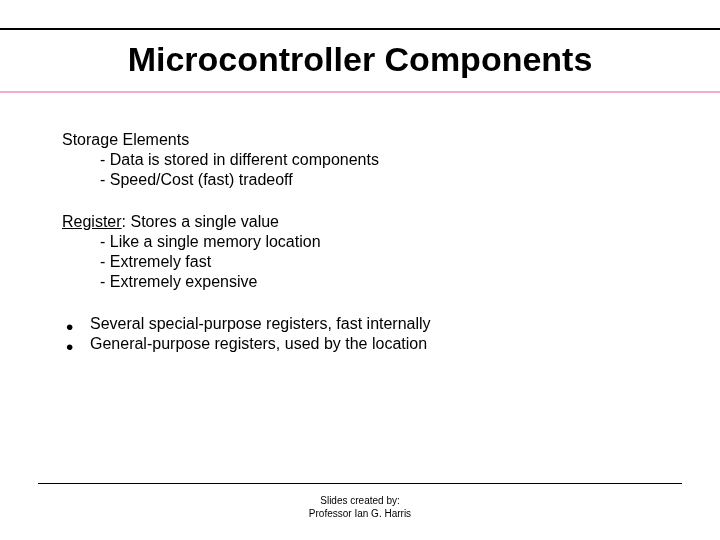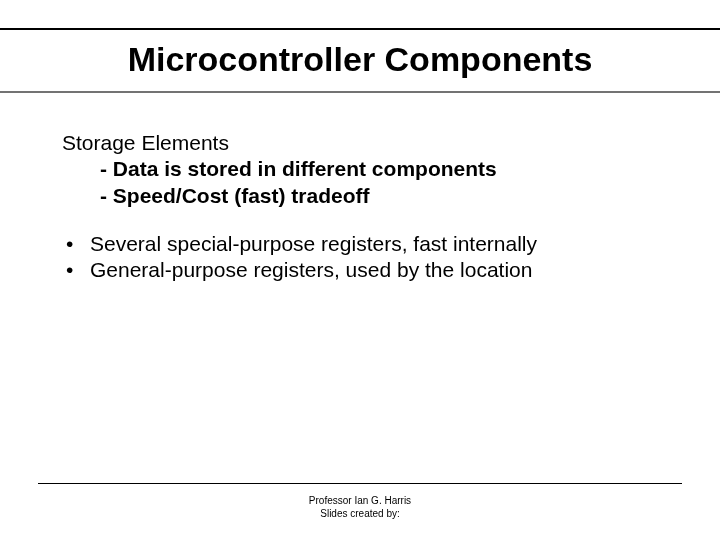--- a/index.html
+++ b/index.html
@@ -9,43 +9,42 @@
     height: 540px;
     position: relative;
     background: #fff;
   }
   .title-band {
     position: absolute;
     top: 28px;
     left: 0;
     right: 0;
     border-top: 2px solid #000;
-    border-bottom: 2px solid #737373;
+    border-bottom: 2px solid #f9a8d4;
     padding: 10px 0 12px 0;
     text-align: center;
   }
   .title-text {
     font-size: 34px;
     font-weight: bold;
     letter-spacing: 0px;
   }
   .content {
     position: absolute;
     top: 130px;
     left: 62px;
     right: 50px;
-    font-size: 21px;
+    font-size: 16px;
     line-height: 1.25;
   }
   .section-heading {
     margin-bottom: 0px;
   }
   .indent {
     padding-left: 38px;
-    font-weight: bold;
   }
   .block2 {
     margin-top: 22px;
   }
   .block3 {
     margin-top: 22px;
   }
   .bullets {
     list-style: none;
     padding-left: 0;
@@ -89,30 +88,38 @@
   </div>
 
   <div class="content">
 
     <div>
       <div class="section-heading">Storage Elements</div>
       <div class="indent">- Data is stored in different components</div>
       <div class="indent">- Speed/Cost (fast) tradeoff</div>
     </div>
 
+    <div class="block2">
+      <div>
+        <span class="underline">Register</span><span>: Stores a single value</span>
+      </div>
+      <div class="indent">- Like a single memory location</div>
+      <div class="indent">- Extremely fast</div>
+      <div class="indent">- Extremely expensive</div>
+    </div>
 
     <div class="block3">
       <ul class="bullets">
         <li>Several special-purpose registers, fast internally</li>
         <li>General-purpose registers, used by the location</li>
       </ul>
     </div>
 
   </div>
 
   <div class="footer-rule"></div>
 
   <div class="footer">
+    <div>Slides created by:</div>
     <div>Professor Ian G. Harris</div>
-    <div>Slides created by:</div>
   </div>
 
 </div>
 
 </body></html>

